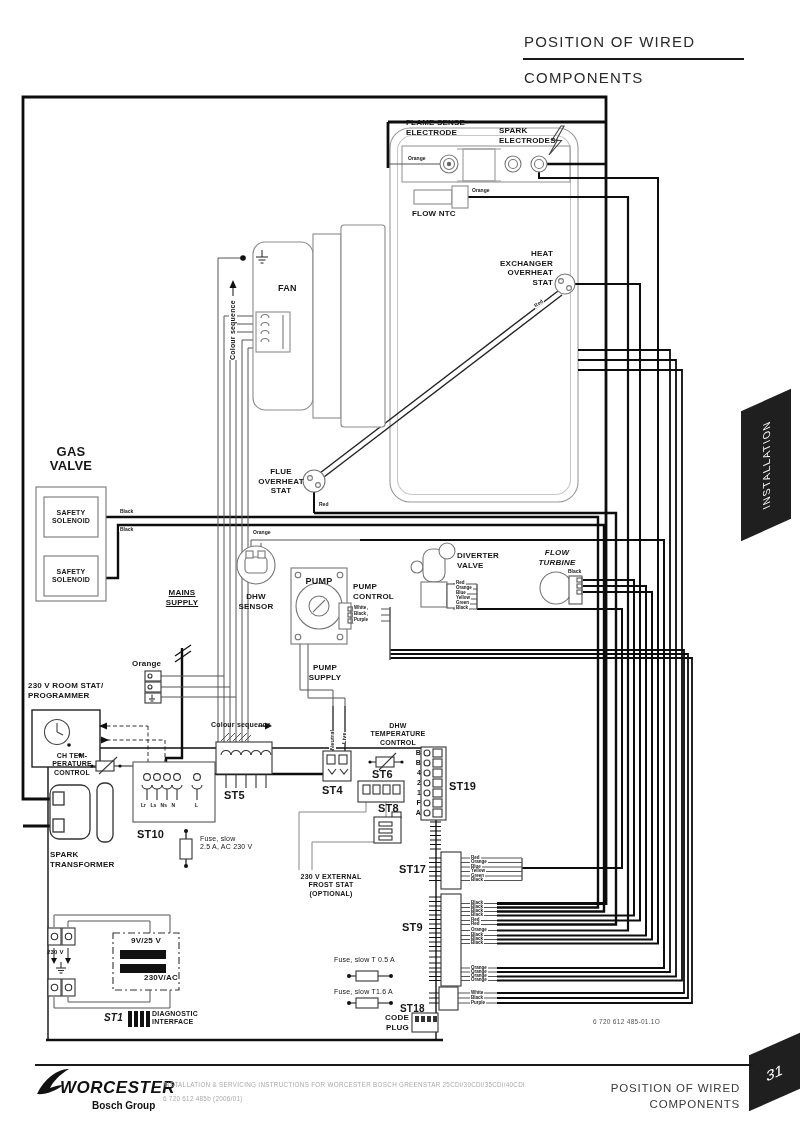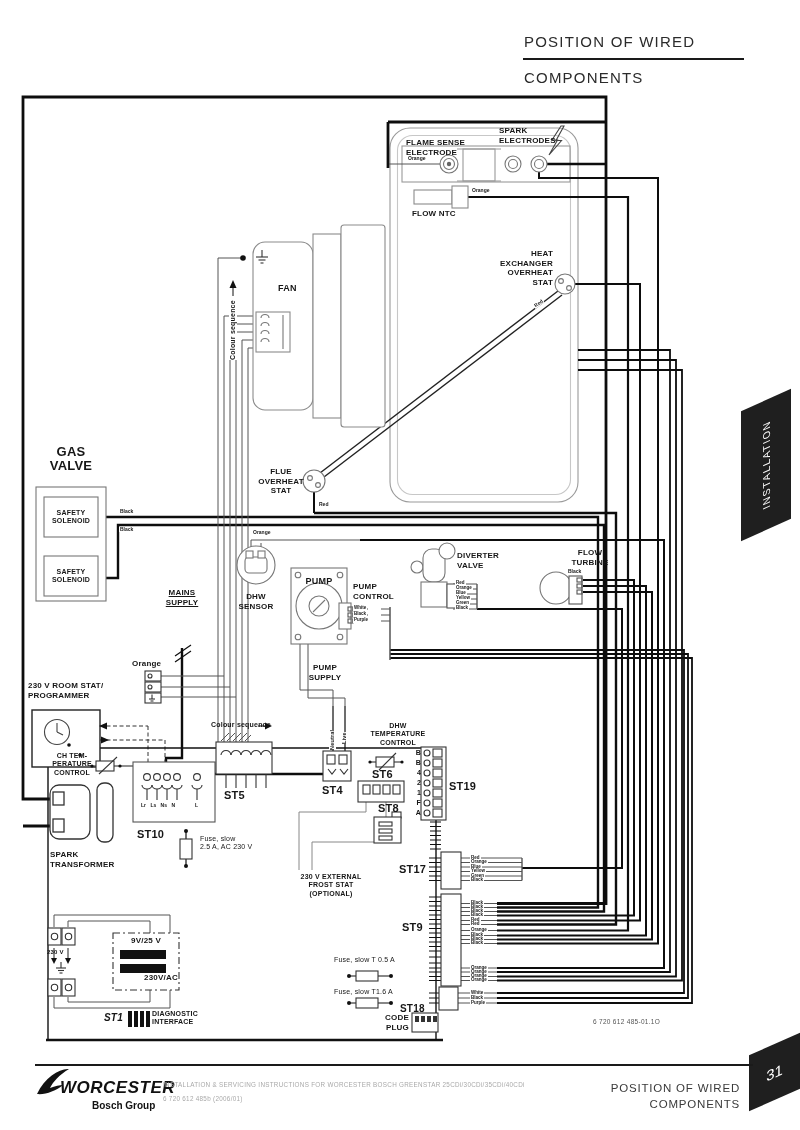--- a/index.html
+++ b/index.html
@@ -483,21 +483,21 @@
 <div class="hrule" style="left:523px;top:58px;width:221px;height:2.4px;"></div>
 <div class="hdr" style="left:524px;top:69px;">COMPONENTS</div>
 
 <div class="tab" style="left:741px;top:400px;width:50px;height:130px;">
   <span class="tab-v">INSTALLATION</span>
 </div>
 <div class="tab" style="left:749px;top:1044px;width:51px;height:56px;">
   <div class="pageno">31</div>
 </div>
 
-<div class="L" style="left:406px;top:138px;">FLAME SENSE
+<div class="L" style="left:406px;top:118px;">FLAME SENSE
 ELECTRODE</div>
 <div class="L" style="left:499px;top:126px;">SPARK
 ELECTRODES</div>
 <div class="wls" style="left:407px;top:156px;">Orange</div>
 <div class="L" style="left:412px;top:209px;text-align:right;">FLOW NTC</div>
 <div class="wls" style="left:471px;top:188px;">Orange</div>
 <div class="L s9" style="left:278px;top:283px;">FAN</div>
 <div class="L v s7" style="left:229px;top:360px;">Colour sequence</div>
 <div class="L rt" style="left:453px;top:249px;width:100px;">HEAT
 EXCHANGER
@@ -528,21 +528,21 @@
 <div class="L ctr" style="left:325px;top:663px;">PUMP
 SUPPLY</div>
 <div class="L" style="left:457px;top:551px;">DIVERTER
 VALVE</div>
 <div class="wls w4" style="left:455px;top:581px;">Red</div>
 <div class="wls w4" style="left:455px;top:586px;">Orange</div>
 <div class="wls w4" style="left:455px;top:591px;">Blue</div>
 <div class="wls w4" style="left:455px;top:596px;">Yellow</div>
 <div class="wls w4" style="left:455px;top:601px;">Green</div>
 <div class="wls w4" style="left:455px;top:606px;">Black</div>
-<div class="L ctr" style="left:590px;top:548px;">FLOW
+<div class="L ctr" style="left:557px;top:548px;font-style:italic;">FLOW
 TURBINE</div>
 <div class="wls" style="left:567px;top:569px;">Black</div>
 <div class="L ctr" style="left:182px;top:588px;text-decoration:underline;">MAINS
 SUPPLY</div>
 <div class="L" style="left:132px;top:659px;">Orange</div>
 <div class="L" style="left:28px;top:681px;">230 V ROOM STAT/
 PROGRAMMER</div>
 <div class="L ctr s7" style="left:72px;top:752px;">CH TEM-
 PERATURE
 CONTROL</div>

